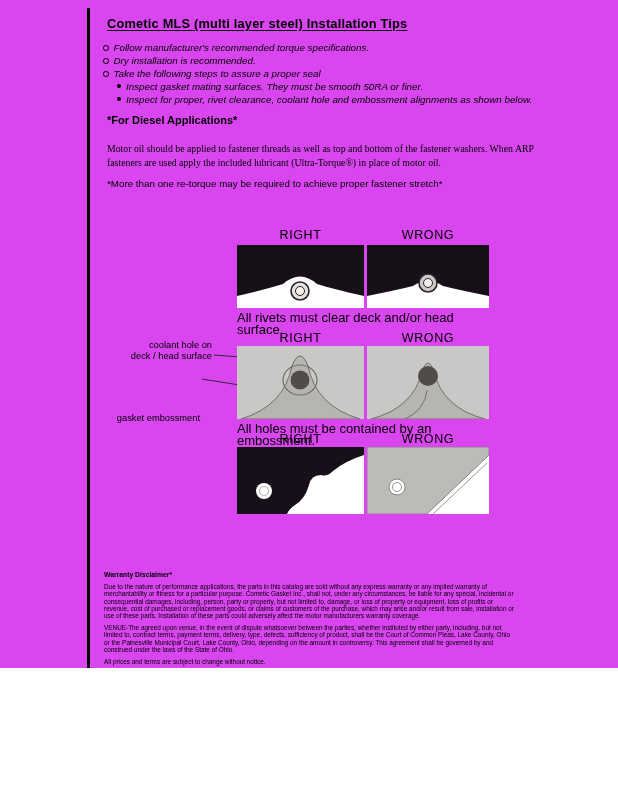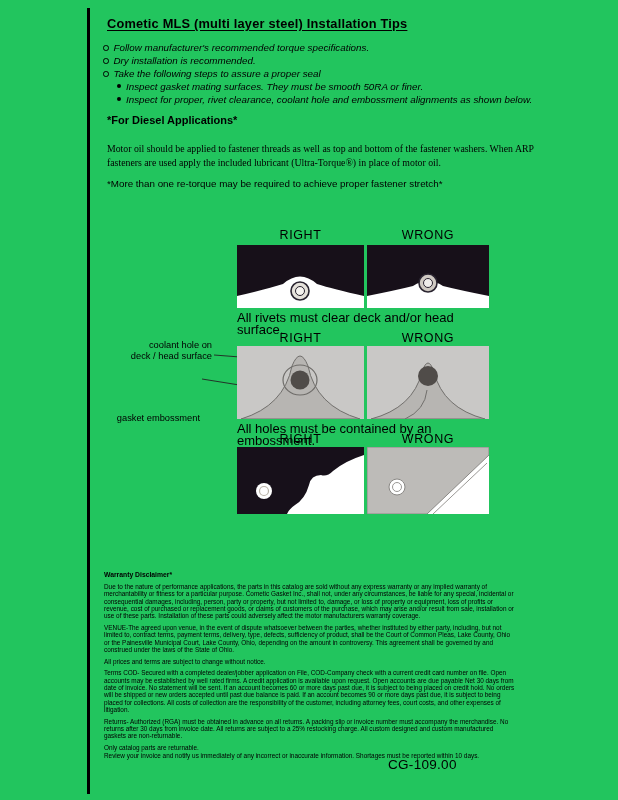--- a/index.html
+++ b/index.html
@@ -1,17 +1,17 @@
 <!DOCTYPE html>
 <html><head>
 <meta charset="utf-8">
 <style>
   html,body{margin:0;padding:0;background:#fff;}
   body{font-family:"Liberation Sans",sans-serif;color:#000;}
-  .page{position:relative;width:618px;height:800px;background:#22c55e;overflow:hidden;}
+  .page{position:relative;width:618px;height:668px;background:#d946ef;overflow:hidden;}
   .left-rule{position:absolute;left:87px;top:8px;width:3px;height:786px;background:#000;}
   .title{position:absolute;left:107px;top:16px;margin:0;font-size:12.8px;font-weight:bold;
          text-decoration:underline;text-underline-offset:2px;letter-spacing:.2px;}
   .bullets{position:absolute;left:103px;top:42px;width:480px;}
   .bullet-row{display:flex;align-items:flex-start;gap:5px;margin-bottom:2px;font-size:9.8px;line-height:11px;font-style:italic;}
   .bullet-row.sub{margin-left:14px;}
   .mk-circle{flex:none;width:3.5px;height:3.5px;border:1px solid #000;border-radius:50%;margin-top:3px;}
   .mk-dot{flex:none;width:4px;height:4px;background:#000;border-radius:50%;margin-top:3px;}
   .diesel{position:absolute;left:107px;top:114px;width:455px;}
   .diesel-h{margin:0;font-size:11px;font-weight:bold;line-height:13px;}

